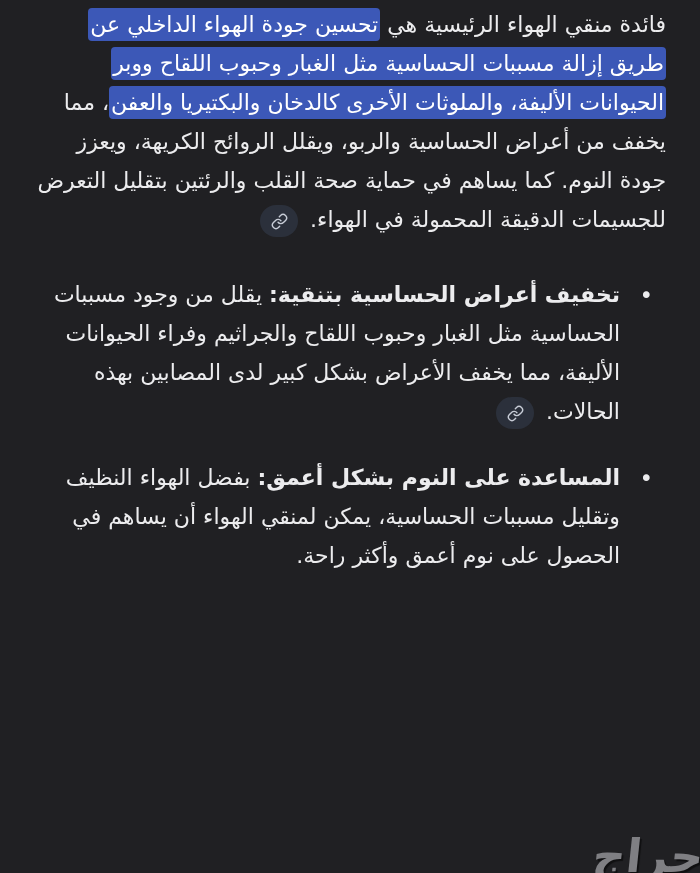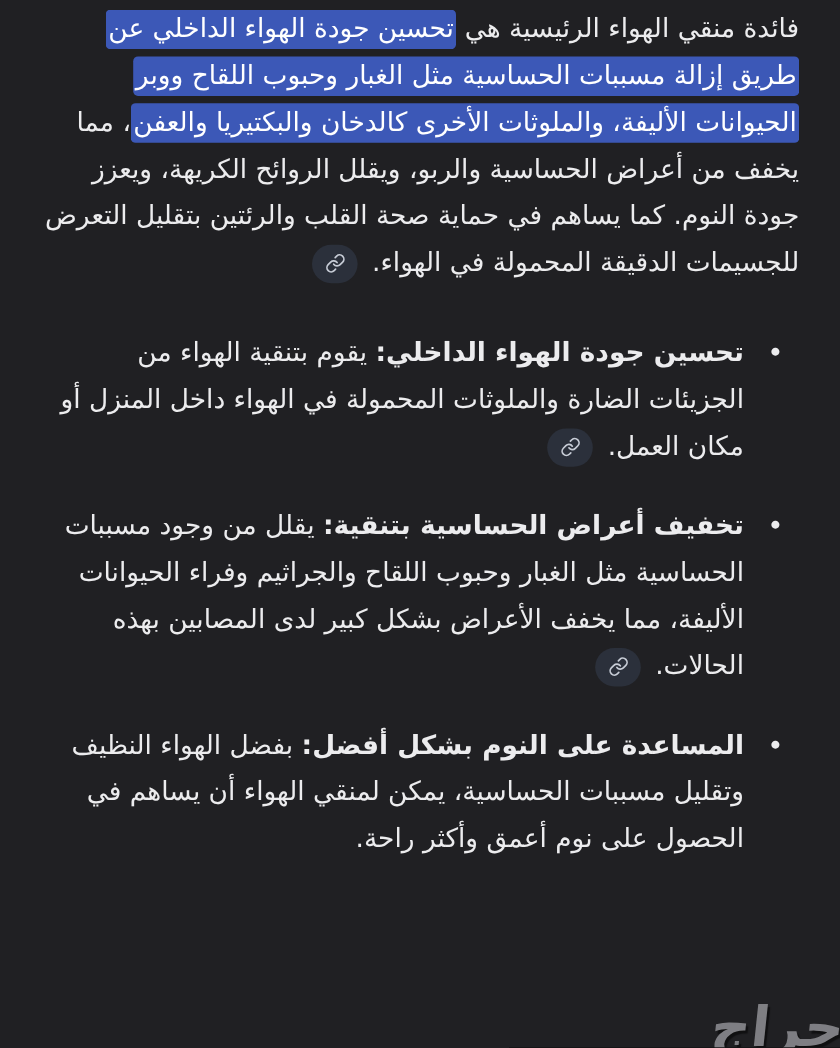--- a/index.html
+++ b/index.html
@@ -88,33 +88,27 @@
 
   <p class="para"><span>فائدة منقي الهواء الرئيسية هي </span><span class="hl">تحسين جودة الهواء الداخلي عن طريق إزالة مسببات الحساسية مثل الغبار وحبوب اللقاح ووبر الحيوانات الأليفة، والملوثات الأخرى كالدخان والبكتيريا والعفن</span><span>، مما يخفف من أعراض الحساسية والربو، ويقلل الروائح الكريهة، ويعزز جودة النوم. كما يساهم في حماية صحة القلب والرئتين بتقليل التعرض للجسيمات الدقيقة المحمولة في الهواء.</span><button class="cite">
         <svg viewBox="0 0 24 24">
           <path d="M10 13a5 5 0 0 0 7.54.54l3-3a5 5 0 0 0-7.07-7.07l-1.72 1.71"></path>
           <path d="M14 11a5 5 0 0 0-7.54-.54l-3 3a5 5 0 0 0 7.07 7.07l1.71-1.71"></path>
         </svg>
       </button></p>
 
 
   <ul class="benefits">
-    <li class="benefit"><span class="btitle">تحسين جودة الهواء الداخلي:</span><span> يقوم بتنقية الهواء من الجزيئات الضارة والملوثات المحمولة في الهواء داخل المنزل أو مكان العمل.</span><button class="cite">
-          <svg viewBox="0 0 24 24">
-            <path d="M10 13a5 5 0 0 0 7.54.54l3-3a5 5 0 0 0-7.07-7.07l-1.72 1.71"></path>
-            <path d="M14 11a5 5 0 0 0-7.54-.54l-3 3a5 5 0 0 0 7.07 7.07l1.71-1.71"></path>
-          </svg>
-        </button></li>
 
     <li class="benefit"><span class="btitle">تخفيف أعراض الحساسية بتنقية:</span><span> يقلل من وجود مسببات الحساسية مثل الغبار وحبوب اللقاح والجراثيم وفراء الحيوانات الأليفة، مما يخفف الأعراض بشكل كبير لدى المصابين بهذه الحالات.</span><button class="cite">
           <svg viewBox="0 0 24 24">
             <path d="M10 13a5 5 0 0 0 7.54.54l3-3a5 5 0 0 0-7.07-7.07l-1.72 1.71"></path>
             <path d="M14 11a5 5 0 0 0-7.54-.54l-3 3a5 5 0 0 0 7.07 7.07l1.71-1.71"></path>
           </svg>
         </button></li>
 
 
-    <li class="benefit"><span class="btitle">المساعدة على النوم بشكل أفضل:</span><span> بفضل الهواء النظيف وتقليل مسببات الحساسية، يمكن لمنقي الهواء أن يساهم في الحصول على نوم أعمق وأكثر راحة.</span></li>
+    <li class="benefit"><span class="btitle">المساعدة على النوم بشكل أعمق:</span><span> بفضل الهواء النظيف وتقليل مسببات الحساسية، يمكن لمنقي الهواء أن يساهم في الحصول على نوم أعمق وأكثر راحة.</span></li>
   </ul>
 
   <div class="watermark">حراج</div>
 
 </div>
 
 </body></html>

